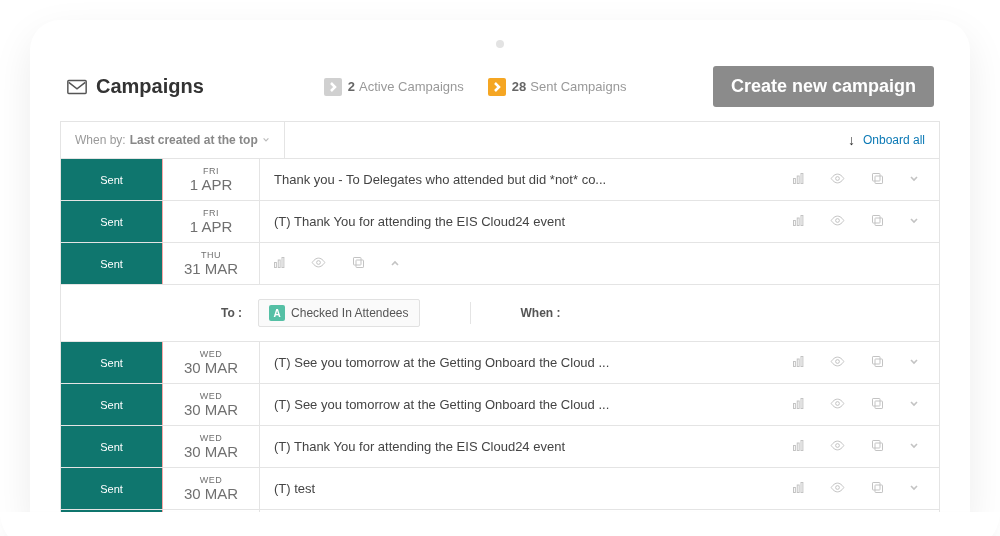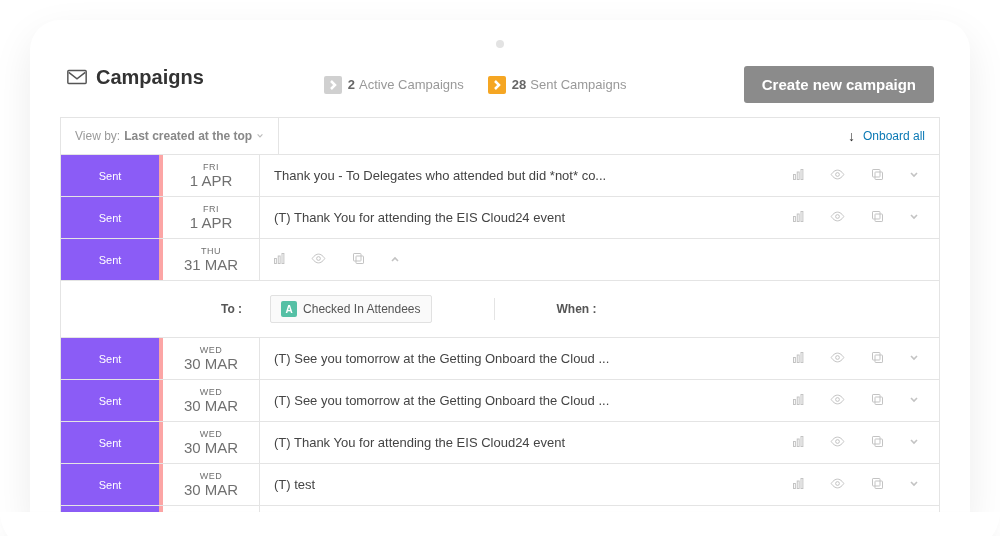--- a/index.html
+++ b/index.html
@@ -25,20 +25,21 @@
     margin: 0 auto 12px auto;
   }
   .screen {
     background: #fff;
     height: 460px;
     overflow: hidden;
   }
 
   .header {
     display: flex;
+    align-items: center;
     padding: 6px 6px 14px 6px;
   }
   .title-icon {
     width: 22px; height: 22px; stroke: #555; stroke-width: 1.6; fill:none;
     margin-right: 8px;
   }
   .title {
     font-size: 20px; font-weight: 700; color: #333;
   }
   .header-mid {
@@ -57,21 +58,21 @@
   .chip svg { stroke: #fff; stroke-width: 2.5; width:10px; height:10px; fill:none; }
   .mid-item { display:flex; align-items:center; }
   .mid-count { color:#666; font-weight: 600; margin-right:4px;}
   .mid-label { color:#999; }
   .create-btn {
     margin-left: auto;
     background: #8b8b8b;
     color: #fff;
     border: none;
     padding: 10px 18px;
-    font-size: 15px;
+    font-size: 18px;
     font-weight: 600;
     border-radius: 3px;
     cursor: pointer;
   }
 
   .toolbar {
     display: flex;
     align-items: stretch;
     border: 1px solid #e4e4e4;
     font-size: 12px;
@@ -99,25 +100,25 @@
   .row {
     display: flex;
     align-items: stretch;
     border: 1px solid #e4e4e4;
     border-top: none;
     height: 42px;
     font-size: 13px;
   }
   .row .status {
     width: 102px;
-    background: #8b5cf6;
+    background: #0f766e;
     color: #fff;
     display:flex; align-items:center; justify-content:center;
     font-size: 11px;
-    border-right: 4px solid #fca5a5;
+    border-right: 1px solid #fca5a5;
   }
   .row .date {
     width: 97px;
     border-right: 1px solid #e4e4e4;
     display:flex; flex-direction: column; align-items:center; justify-content:center;
     color:#707070;
   }
   .row .date .dow { font-size: 9px; letter-spacing: 0.5px;}
   .row .date .daymon { font-size: 15px; font-weight: 400;}
   .row .subject {
@@ -139,21 +140,21 @@
   .row .actions .caret svg { width: 10px; height: 10px; }
 
   .expanded-panel {
     border: 1px solid #e4e4e4;
     border-top: none;
     display: flex;
     padding: 14px 24px 14px 160px;
     font-size: 12px;
     color:#555;
     align-items: center;
-    gap: 22px;
+    gap: 10px;
   }
   .expanded-panel .to-label { font-weight: 600; margin-right: 6px;}
   .recipient-chip {
     display:flex; align-items:center; gap:6px;
     border: 1px solid #e1e1e1;
     padding: 5px 10px;
     border-radius: 2px;
     background:#fafafa;
   }
   .recipient-badge {
@@ -214,21 +215,21 @@
           <span class="mid-count">28</span>
           <span class="mid-label">Sent Campaigns</span>
         </div>
       </div>
 
       <button class="create-btn">Create new campaign</button>
     </div>
 
     <div class="toolbar">
       <div class="sort-box">
-        <span>View by:</span>
+        <span>When by:</span>
         <span style="font-weight:600;color:#888">Last created at the top</span>
         <svg class="carrot" viewBox="0 0 10 10">
             <path d="M2 3l3 3 3-3" stroke="#bbb" stroke-width="1.5" fill="none"></path>
           </svg>
       </div>
       <div class="spacer"></div>
       <div class="expand">
         <span class="down-arrow">↓</span>
         <span>Onboard all</span>
       </div>

